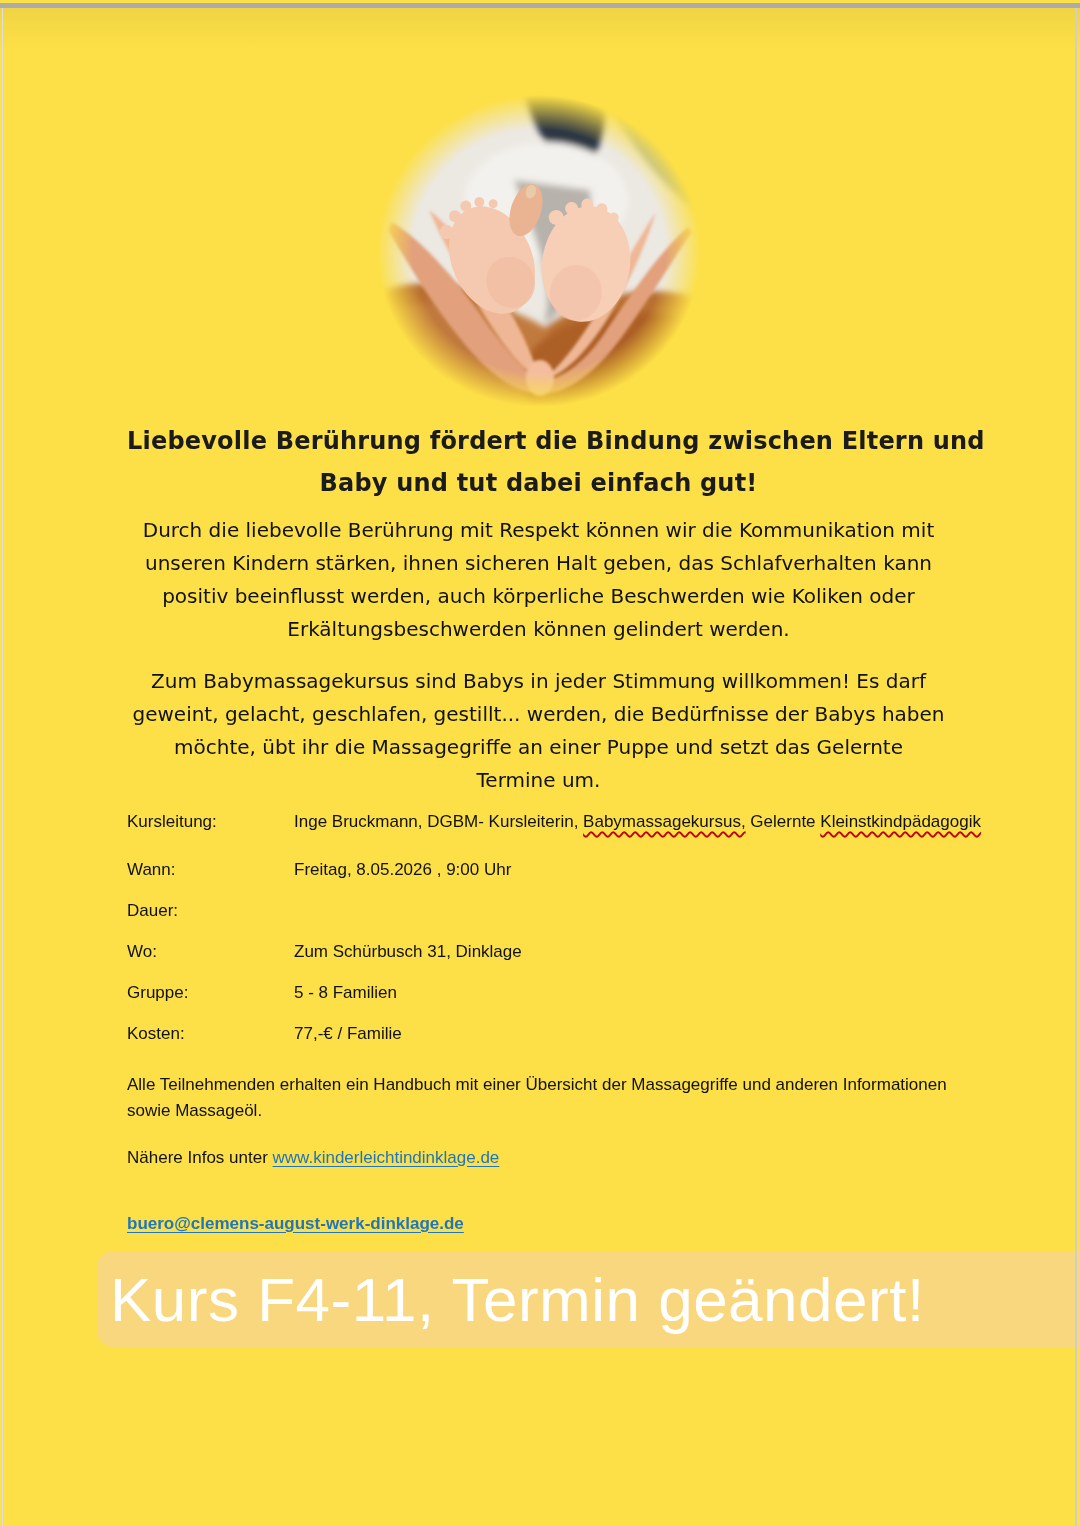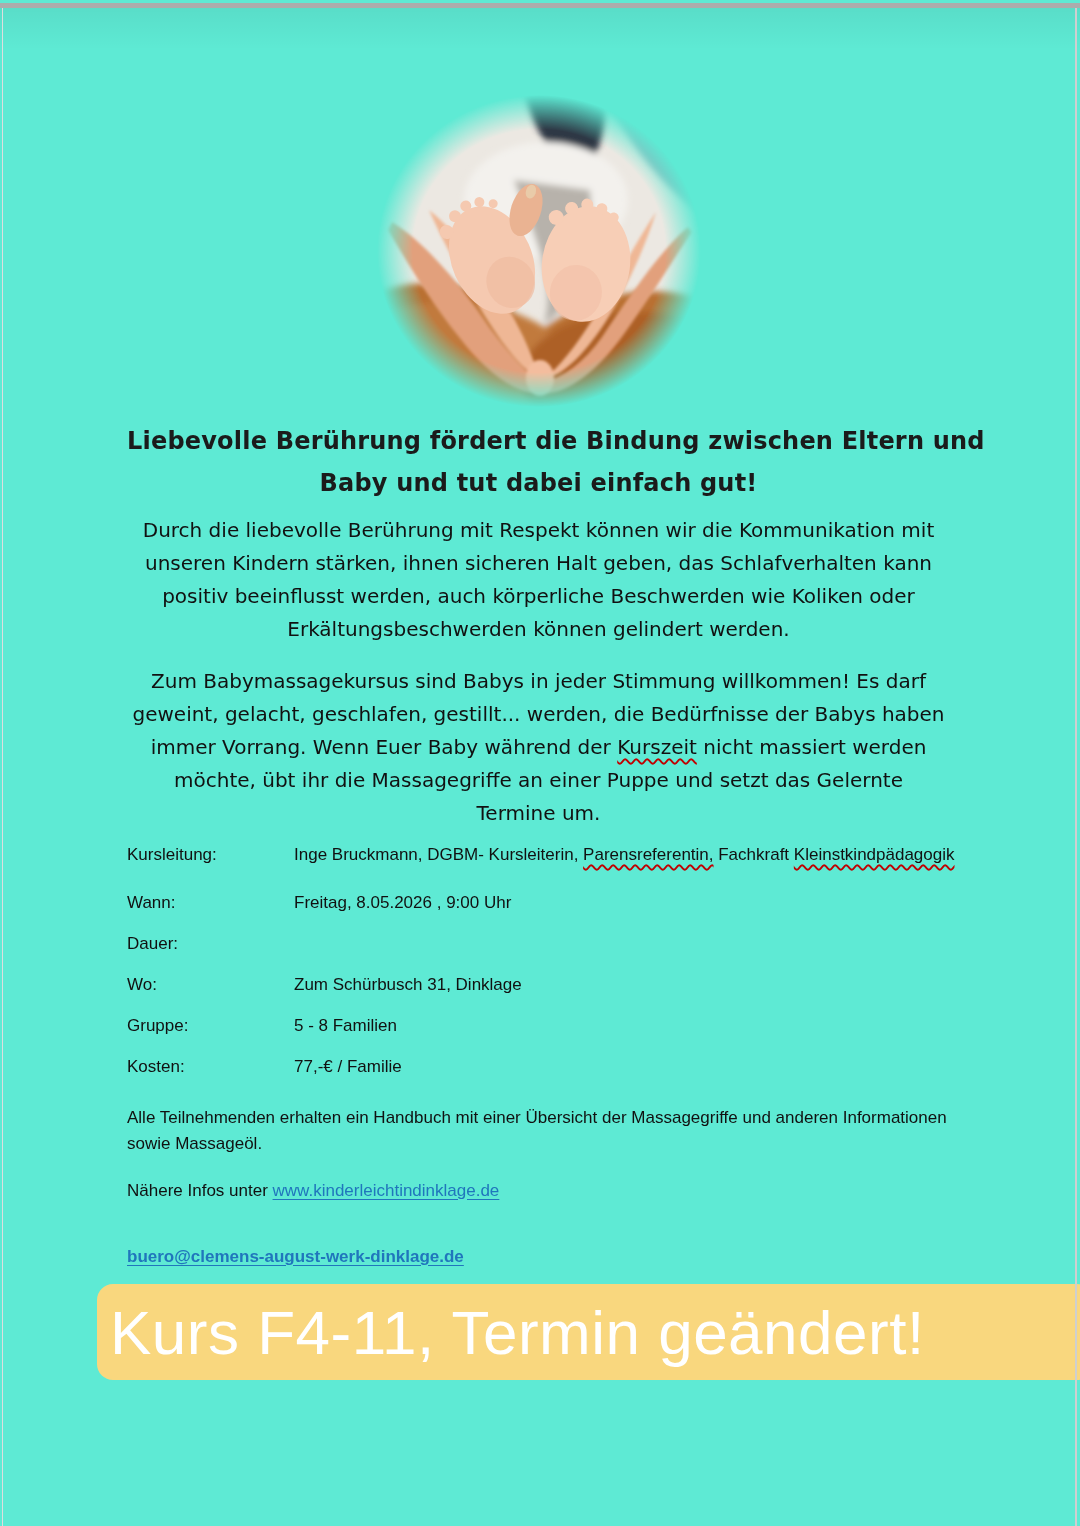--- a/index.html
+++ b/index.html
@@ -1,19 +1,19 @@
 <!DOCTYPE html>
 <html style="--banner-bg: #F9D77E; --banner-fg: #FFFFFF; --link-color: #2076BC; --squiggle-color: #C00000; --topbar-color: #ACACAC;"><head>
 <meta charset="utf-8">
 <style>
   html,body{margin:0;padding:0;background:#ffffff;}
   .page{
     position:relative;
     width:1080px;height:1526px;
-    background:#5eead4;
+    background:#fde047;
     overflow:hidden;
     font-family:"Liberation Sans",sans-serif;
     color:#1a1a1a;
     box-sizing:border-box;
     padding:92px 130px 0 127px;
   }
   .top-bar{position:absolute;top:3px;left:0;right:0;height:5px;background:var(--topbar-color,#ACACAC);}
   .top-fade{position:absolute;top:8px;left:0;right:0;height:42px;
     background:linear-gradient(to bottom,rgba(0,0,0,0.055),rgba(0,0,0,0));}
   .edge{position:absolute;top:8px;bottom:0;background:#d6d6d6;}
@@ -158,29 +158,28 @@
   <div class="para intro">
     <div class="para-line">Durch die liebevolle Berührung mit Respekt können wir die Kommunikation mit</div>
     <div class="para-line">unseren Kindern stärken, ihnen sicheren Halt geben, das Schlafverhalten kann</div>
     <div class="para-line">positiv beeinflusst werden, auch körperliche Beschwerden wie Koliken oder</div>
     <div class="para-line">Erkältungsbeschwerden können gelindert werden.</div>
   </div>
 
   <div class="para welcome">
     <div class="para-line">Zum Babymassagekursus sind Babys in jeder Stimmung willkommen! Es darf</div>
     <div class="para-line">geweint, gelacht, geschlafen, gestillt... werden, die Bedürfnisse der Babys haben</div>
-    <div class="para-line"><span>immer Vorrang. Wenn Euer Baby während der </span><span class="sic">Kurszeit</span><span> nicht massiert werden</span></div>
     <div class="para-line">möchte, übt ihr die Massagegriffe an einer Puppe und setzt das Gelernte</div>
     <div class="para-line">Termine um.</div>
   </div>
 
   <div class="details">
     <div class="detail-row first">
       <span class="lbl">Kursleitung:</span>
-      <span class="val"><span>Inge Bruckmann, DGBM- Kursleiterin, </span><span class="sic">Parensreferentin,</span><span> Fachkraft </span><span class="sic">Kleinstkindpädagogik</span></span>
+      <span class="val"><span>Inge Bruckmann, DGBM- Kursleiterin, </span><span class="sic">Babymassagekursus,</span><span> Gelernte </span><span class="sic">Kleinstkindpädagogik</span></span>
     </div>
     <div class="detail-row">
       <span class="lbl">Wann:</span>
       <span class="val">Freitag, 8.05.2026 , 9:00 Uhr</span>
     </div>
     <div class="detail-row">
       <span class="lbl">Dauer:</span>
     </div>
     <div class="detail-row">
       <span class="lbl">Wo:</span>

